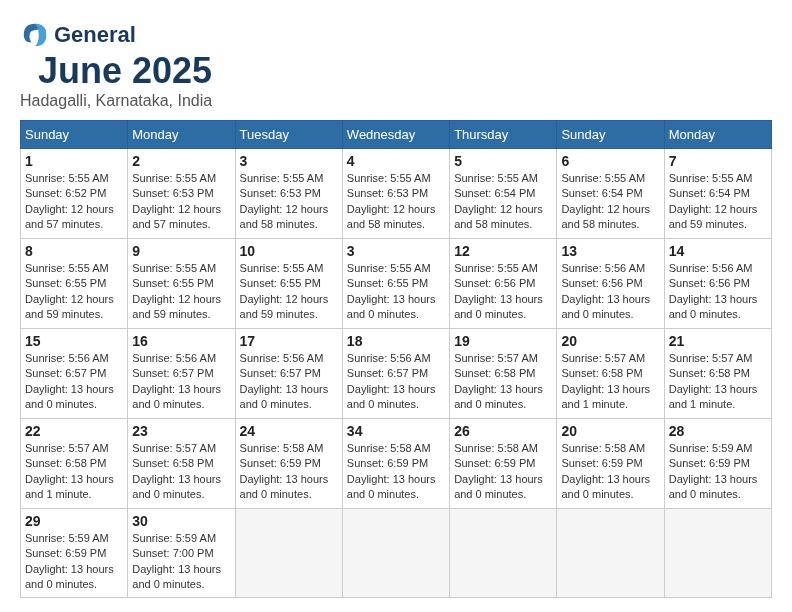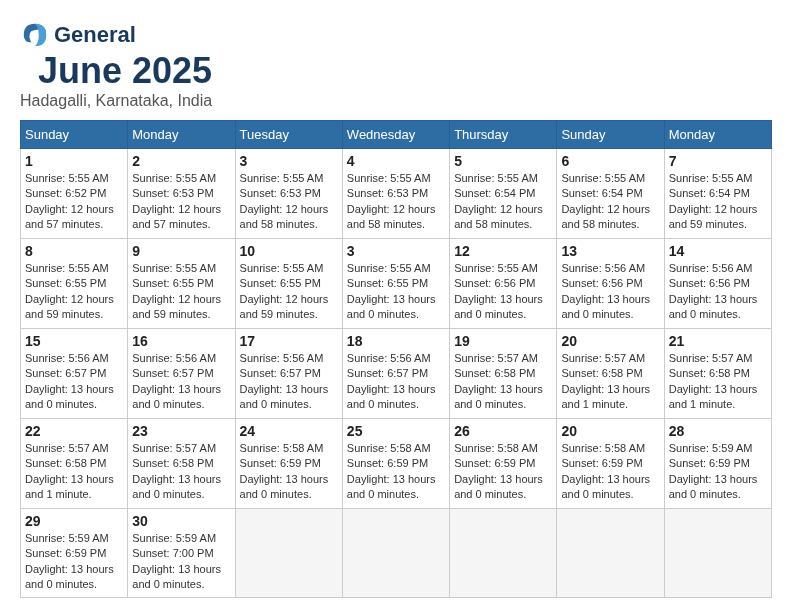--- a/index.html
+++ b/index.html
@@ -287,21 +287,21 @@
 and 0 minutes.</div>
         </td>
         <td>
           <span class="day-num">24</span>
           <div class="day-info" style="white-space: pre-line;">Sunrise: 5:58 AM
 Sunset: 6:59 PM
 Daylight: 13 hours
 and 0 minutes.</div>
         </td>
         <td>
-          <span class="day-num">25</span>
+          <span class="day-num">34</span>
           <div class="day-info" style="white-space: pre-line;">Sunrise: 5:58 AM
 Sunset: 6:59 PM
 Daylight: 13 hours
 and 0 minutes.</div>
         </td>
         <td>
           <span class="day-num">26</span>
           <div class="day-info" style="white-space: pre-line;">Sunrise: 5:58 AM
 Sunset: 6:59 PM
 Daylight: 13 hours

